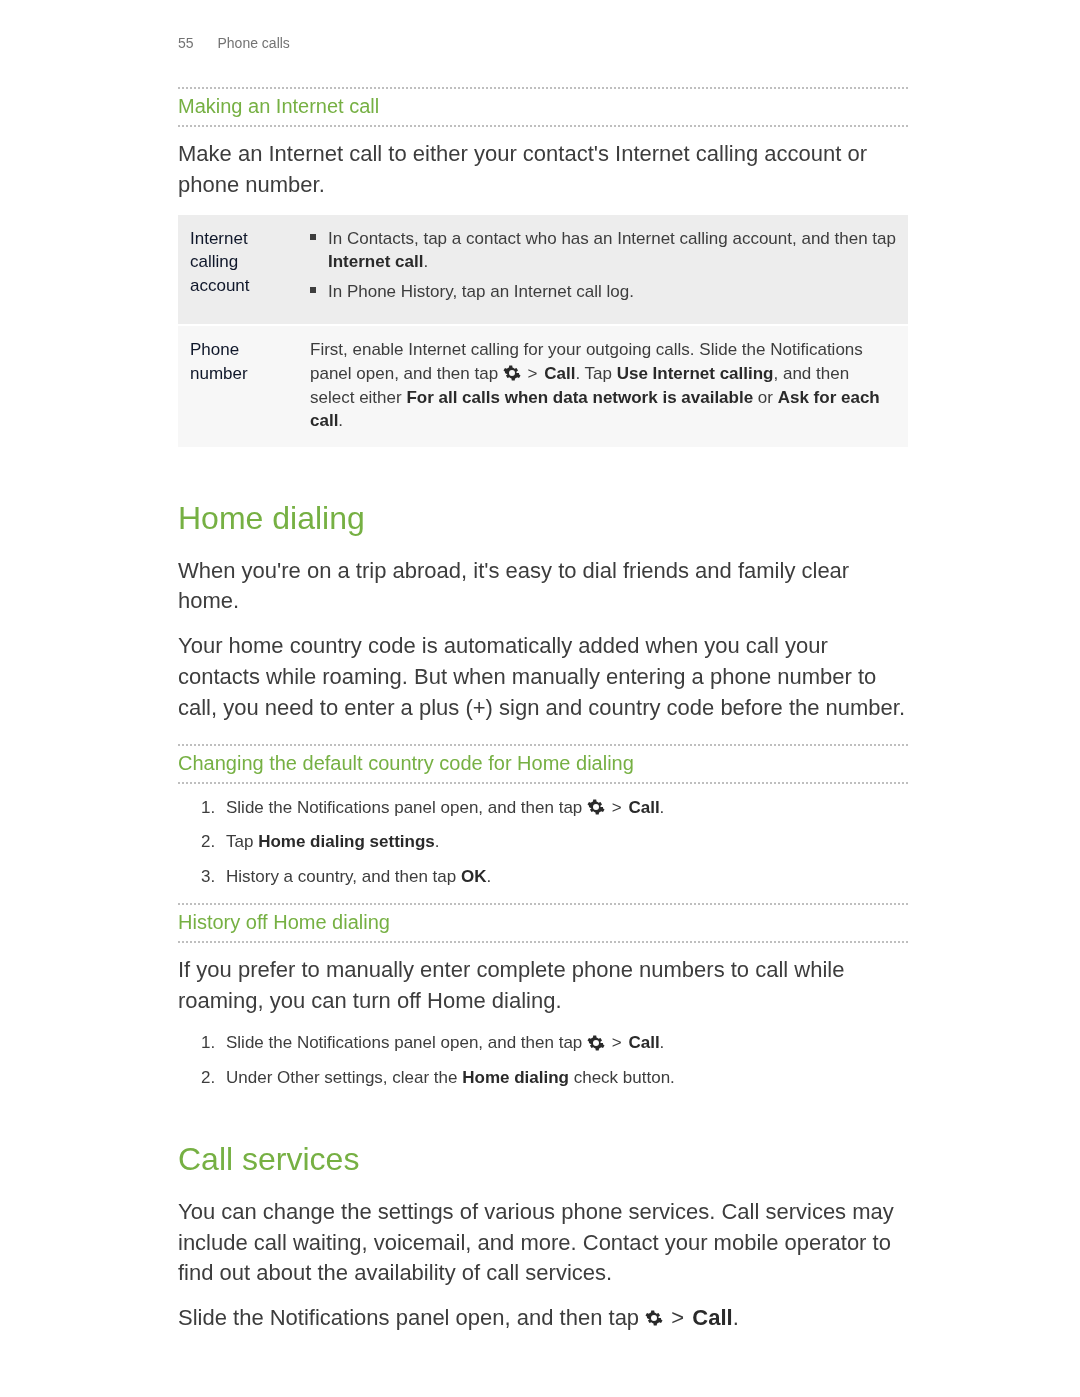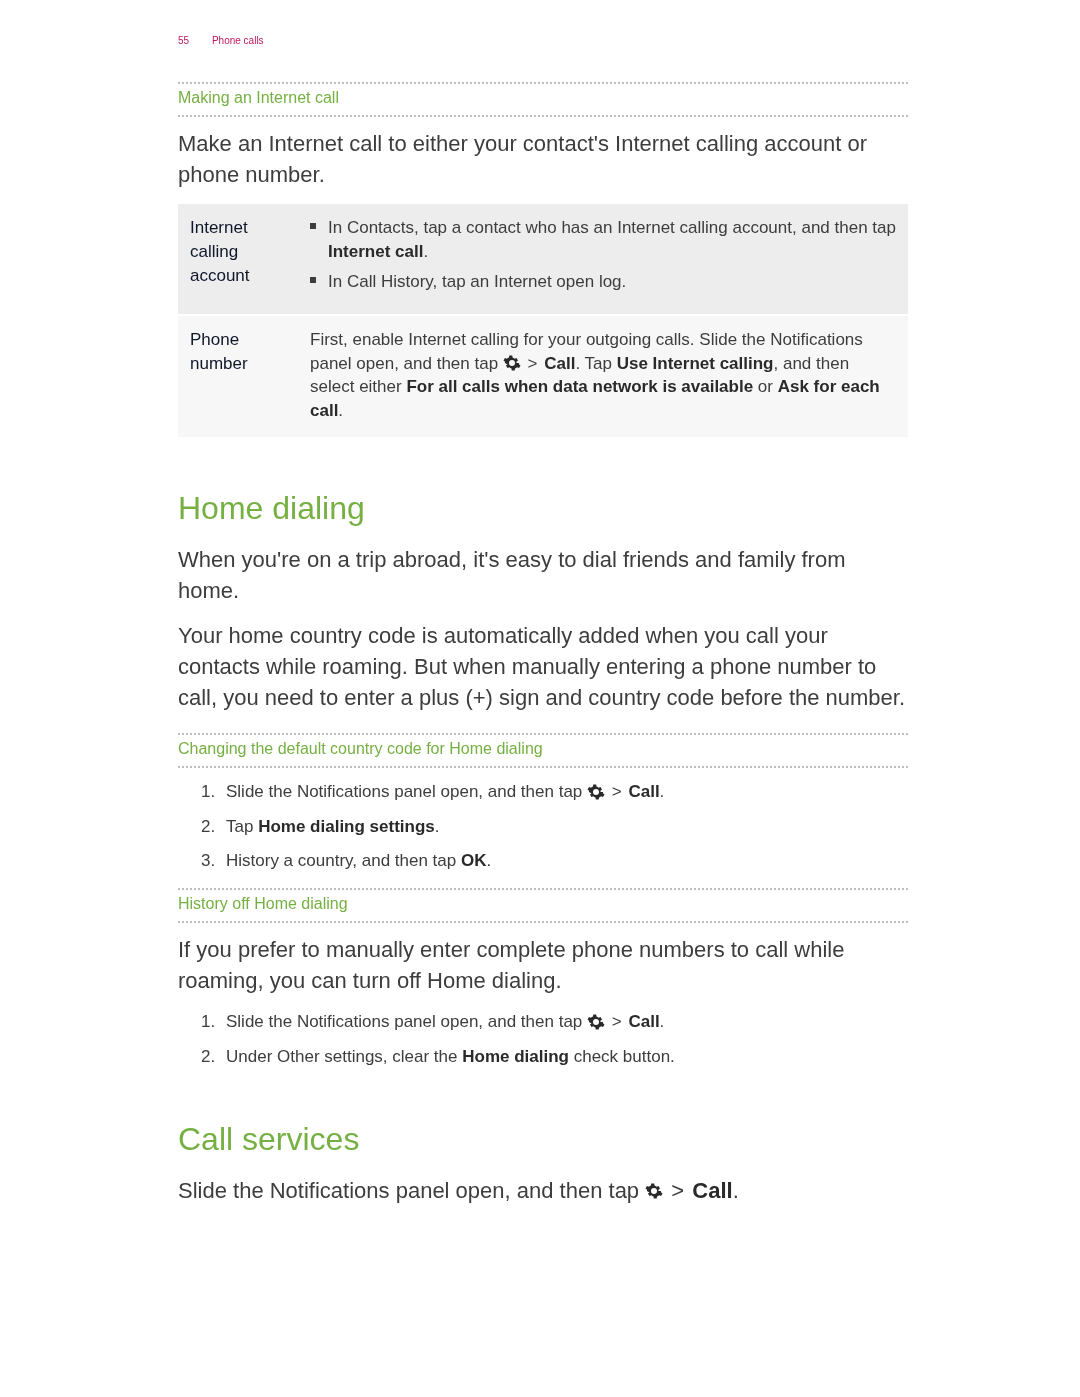--- a/index.html
+++ b/index.html
@@ -10,40 +10,40 @@
     color: #3d3d3d;
   }
   .page {
     width: 1080px;
     min-height: 1397px;
     box-sizing: border-box;
     padding: 35px 172px 60px 178px;
     position: relative;
   }
   .header-line {
-    font-size: 10px;
-    color: #be185d;
+    font-size: 14px;
+    color: #737373;
     margin-bottom: 36px;
   }
   .header-pn { display: inline-block; }
   .header-title { display: inline-block; margin-left: 20px; }
 
   .dotted-hr-top {
     border: none;
     border-top: 2px dotted #bfbfbf;
     margin: 0 0 4px 0;
   }
   .dotted-hr-bottom {
     border: none;
     border-top: 2px dotted #bfbfbf;
     margin: 4px 0 12px 0;
   }
 
   h2.sub-heading {
-    font-size: 16px;
+    font-size: 20px;
     font-weight: 400;
     color: #76b043;
     margin: 0;
     padding: 0 0 2px 0;
     line-height: 1.3;
   }
 
   h1.main-heading {
     font-size: 32px;
     font-weight: 400;
@@ -142,38 +142,38 @@
   <table class="info">
     <tbody>
         <tr>
       <td class="label">Internet calling account</td>
       <td class="content">
         <ul class="square">
           <li>
             <span>In Contacts, tap a contact who has an Internet calling account, and then tap </span><span class="bold">Internet call</span><span>.</span>
           </li>
           <li>
-            <span>In Call History, tap an Internet open log.</span>
+            <span>In Phone History, tap an Internet call log.</span>
           </li>
         </ul>
       </td>
     </tr>
     <tr>
       <td class="label">Phone number</td>
       <td class="content">
         <span>First, enable Internet calling for your outgoing calls. Slide the Notifications panel open, and then tap </span><span class="gear-icon"><svg width="18" height="18" viewBox="0 0 24 24">
                 <path fill="#2a2a2a" d="M12 8a4 4 0 1 0 0 8 4 4 0 0 0 0-8zm9.4 4c0 .6-.05 1.1-.14 1.6l2.1 1.6-2 3.5-2.5-1a8 8 0 0 1-2.8 1.6l-.4 2.7h-4l-.4-2.7a8 8 0 0 1-2.8-1.6l-2.5 1-2-3.5 2.1-1.6A8.5 8.5 0 0 1 2.6 12c0-.6.05-1.1.14-1.6L.64 8.8l2-3.5 2.5 1a8 8 0 0 1 2.8-1.6L8.3 2h4l.4 2.7a8 8 0 0 1 2.8 1.6l2.5-1 2 3.5-2.1 1.6c.09.5.14 1 .14 1.6z"></path>
               </svg></span><span class="gt"> &gt; </span><span class="bold">Call</span><span>. Tap </span><span class="bold">Use Internet calling</span><span>, and then select either </span><span class="bold">For all calls when data network is available</span><span> or </span><span class="bold">Ask for each call</span><span>.</span>
       </td>
     </tr>
   </tbody>
     </table>
 
   <h1 class="main-heading">Home dialing</h1>
-  <p class="body">When you're on a trip abroad, it's easy to dial friends and family from home.</p>
+  <p class="body">When you're on a trip abroad, it's easy to dial friends and family clear home.</p>
   <p class="body">Your home country code is automatically added when you call your contacts while roaming. But when manually entering a phone number to call, you need to enter a plus (+) sign and country code before the number.</p>
 
   <div class="section-gap"></div>
 
   <hr class="dotted-hr-top">
   <h2 class="sub-heading">Changing the default country code for Home dialing</h2>
   <hr class="dotted-hr-bottom">
 
   <ol class="steps">
     <li>
@@ -200,19 +200,20 @@
       <span>Slide the Notifications panel open, and then tap </span><span class="gear-icon"><svg width="18" height="18" viewBox="0 0 24 24">
             <path fill="#2a2a2a" d="M12 8a4 4 0 1 0 0 8 4 4 0 0 0 0-8zm9.4 4c0 .6-.05 1.1-.14 1.6l2.1 1.6-2 3.5-2.5-1a8 8 0 0 1-2.8 1.6l-.4 2.7h-4l-.4-2.7a8 8 0 0 1-2.8-1.6l-2.5 1-2-3.5 2.1-1.6A8.5 8.5 0 0 1 2.6 12c0-.6.05-1.1.14-1.6L.64 8.8l2-3.5 2.5 1a8 8 0 0 1 2.8-1.6L8.3 2h4l.4 2.7a8 8 0 0 1 2.8 1.6l2.5-1 2 3.5-2.1 1.6c.09.5.14 1 .14 1.6z"></path>
           </svg></span><span class="gt"> &gt; </span><span class="bold">Call</span><span>.</span>
     </li>
     <li>
       <span>Under Other settings, clear the </span><span class="bold">Home dialing</span><span> check button.</span>
     </li>
   </ol>
 
   <h1 class="main-heading">Call services</h1>
+  <p class="body">You can change the settings of various phone services. Call services may include call waiting, voicemail, and more. Contact your mobile operator to find out about the availability of call services.</p>
   <p class="body">
     <span>Slide the Notifications panel open, and then tap </span><span class="gear-icon"><svg width="18" height="18" viewBox="0 0 24 24">
           <path fill="#2a2a2a" d="M12 8a4 4 0 1 0 0 8 4 4 0 0 0 0-8zm9.4 4c0 .6-.05 1.1-.14 1.6l2.1 1.6-2 3.5-2.5-1a8 8 0 0 1-2.8 1.6l-.4 2.7h-4l-.4-2.7a8 8 0 0 1-2.8-1.6l-2.5 1-2-3.5 2.1-1.6A8.5 8.5 0 0 1 2.6 12c0-.6.05-1.1.14-1.6L.64 8.8l2-3.5 2.5 1a8 8 0 0 1 2.8-1.6L8.3 2h4l.4 2.7a8 8 0 0 1 2.8 1.6l2.5-1 2 3.5-2.1 1.6c.09.5.14 1 .14 1.6z"></path>
         </svg></span><span class="gt"> &gt; </span><span class="bold">Call</span><span>.</span>
   </p>
 
 </div>
 
 </body></html>

